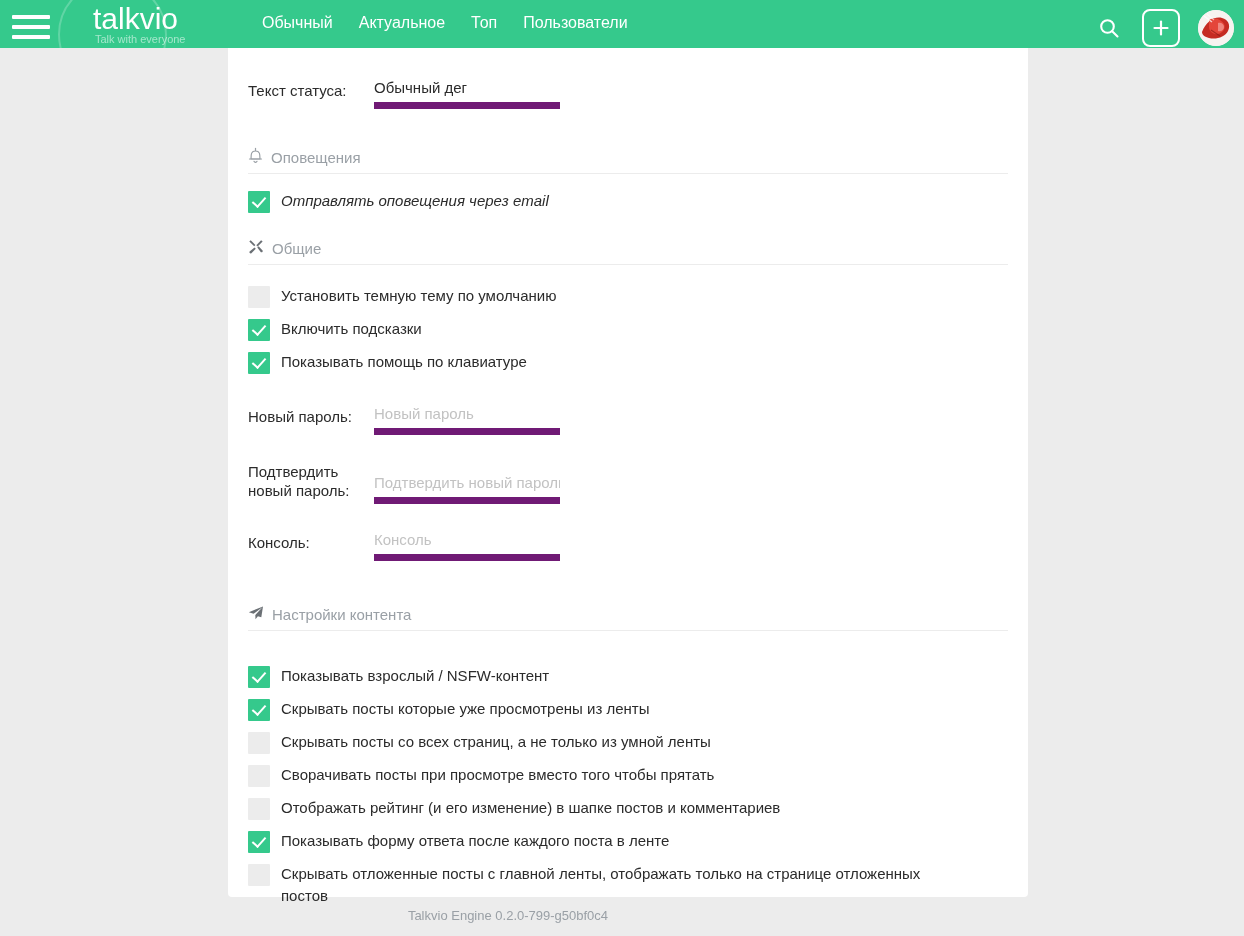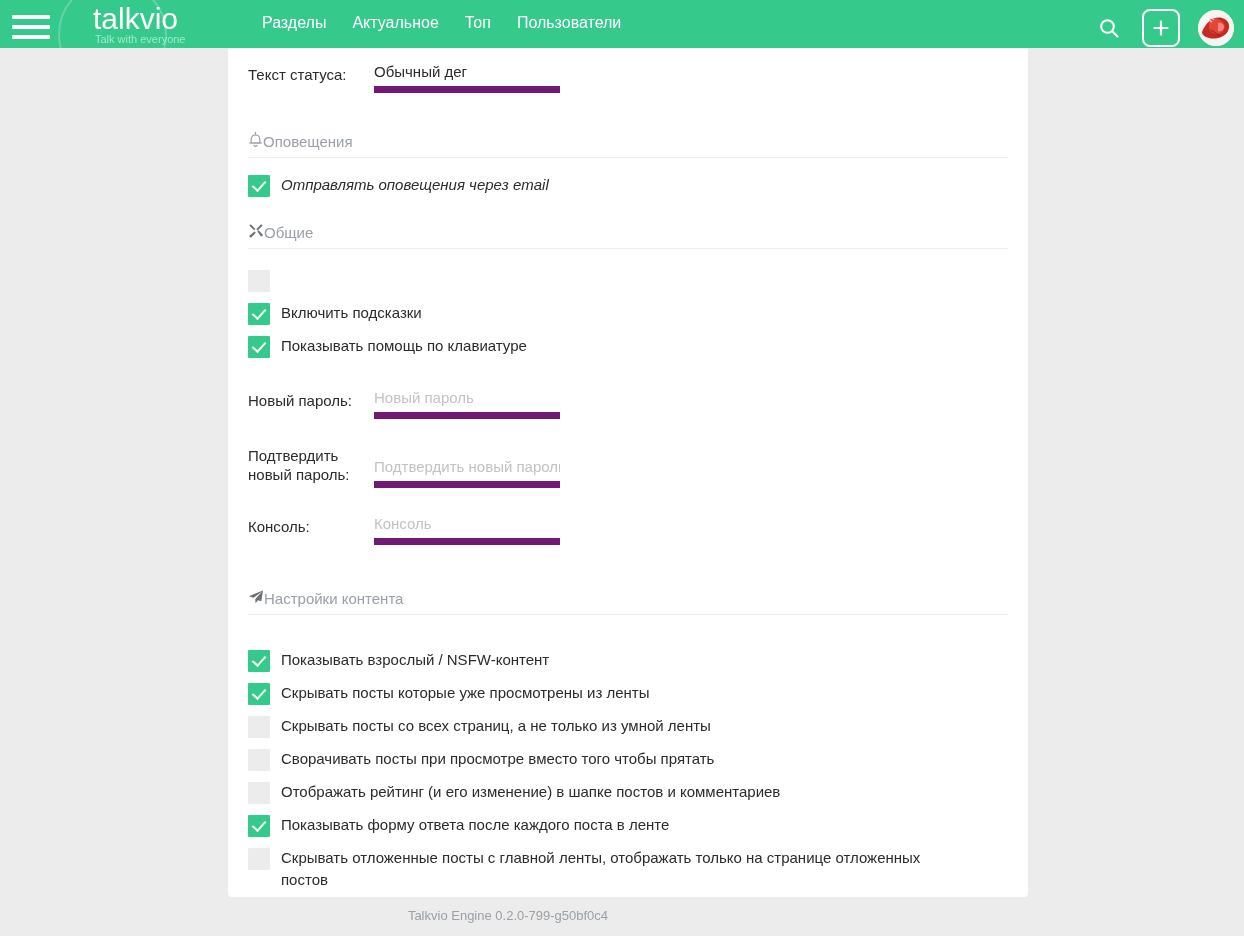--- a/index.html
+++ b/index.html
@@ -166,20 +166,21 @@
     font-family: "Liberation Sans", sans-serif;
     color: #2b2b2b;
     padding: 3px 0 6px 0;
     background: transparent;
   }
   .field::placeholder { color: #c2c2c2; }
 
   .section-head {
     display: flex;
     align-items: center;
+    gap: 8px;
     padding-left: 20px;
     color: #9aa0a6;
     font-size: 15px;
   }
   .section-divider {
     margin: 6px 20px 0 20px;
     height: 1px;
     background: #ececec;
   }
 
@@ -240,21 +241,21 @@
     <span></span>
     <span></span>
   </div>
 
   <div class="logo-wrap">
     <div class="logo-title">talkvio</div>
     <div class="logo-sub">Talk with everyone</div>
   </div>
 
   <div class="nav">
-    <a>Разделы</a>
+    <a>Обычный</a>
     <a>Актуальное</a>
     <a>Топ</a>
     <a>Пользователи</a>
   </div>
 
   <div class="header-right">
     <div class="icon-btn">
       <svg width="24" height="24" viewBox="0 0 24 24" fill="none" stroke="#ffffff" stroke-width="2.1">
         <circle cx="10.5" cy="10.5" r="6.3"></circle>
         <line x1="15.2" y1="15.2" x2="20.5" y2="20.5" stroke-linecap="round"></line>
@@ -275,21 +276,21 @@
         <path d="M6 6 L14 12" stroke="#ffffff" stroke-width="1.4" opacity="0.75"></path>
         <path d="M9 4 L16 10" stroke="#ffffff" stroke-width="1.1" opacity="0.6"></path>
         <path d="M13 20 L22 26" stroke="#8e1c16" stroke-width="1.2" opacity="0.7"></path>
       </svg>
     </div>
   </div>
 </div>
 
 <div class="card">
 
-  <div class="form-row" style="margin-top:16px;">
+  <div class="form-row" style="margin-top:32px;">
     <div class="form-label">Текст статуса:</div>
     <input class="field" type="text" value="Обычный дег" style="">
   </div>
 
   <div class="section-head" style="margin-top:38px;">
     <span>
       <svg width="15" height="17" viewBox="0 0 15 17" fill="none" stroke="#9aa0a6" stroke-width="1.2">
         <path d="M3 12 C3 7, 3.2 4, 7.5 4 C11.8 4, 12 7, 12 12 Z" stroke-linejoin="round"></path>
         <line x1="1.5" y1="12" x2="13.5" y2="12" stroke-linecap="round"></line>
         <path d="M6 14.3 A1.6 1.6 0 0 0 9 14.3" stroke-linecap="round"></path>
@@ -313,20 +314,21 @@
         <path d="M9.3 8.6 L10.6 7.3 L14.6 11.4 A1.3 1.3 0 0 1 12.9 13.2 Z"></path>
         <path d="M6.5 8.5 L7.8 9.8 L3.4 14.2 A1.3 1.3 0 0 1 1.6 12.4 Z"></path>
       </svg>
     </span>
     <span>Общие</span>
   </div>
   <div class="section-divider"></div>
 
   <div class="check-row" style="margin-top:20px;">
     <div class="checkbox"></div>
+    <div class="check-label">Установить темную тему по умолчанию</div>
   </div>
   <div class="check-row">
     <div class="checkbox checked"></div>
     <div class="check-label">Включить подсказки</div>
   </div>
   <div class="check-row">
     <div class="checkbox checked"></div>
     <div class="check-label">Показывать помощь по клавиатуре</div>
   </div>
 

